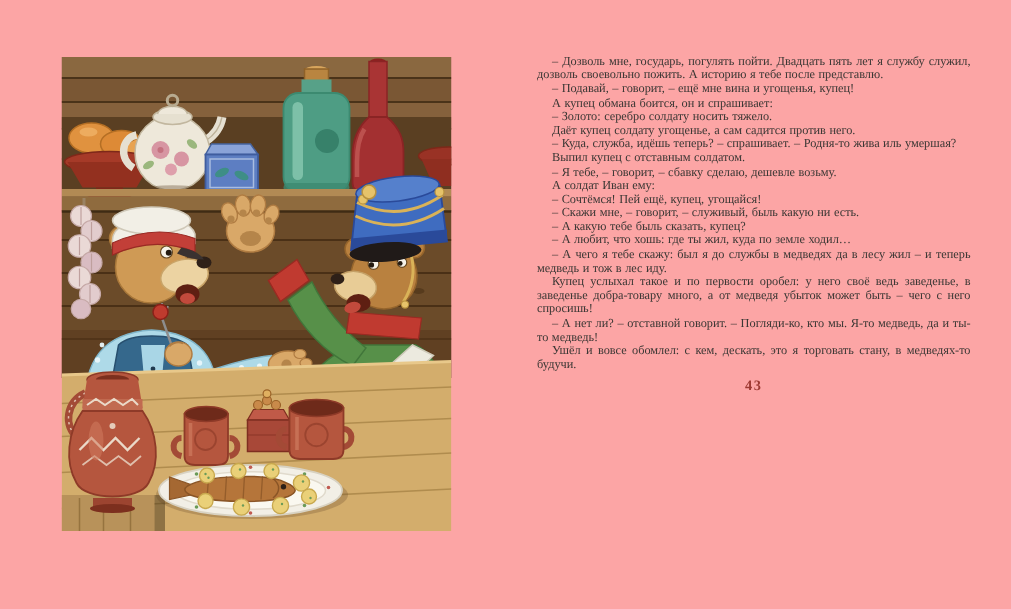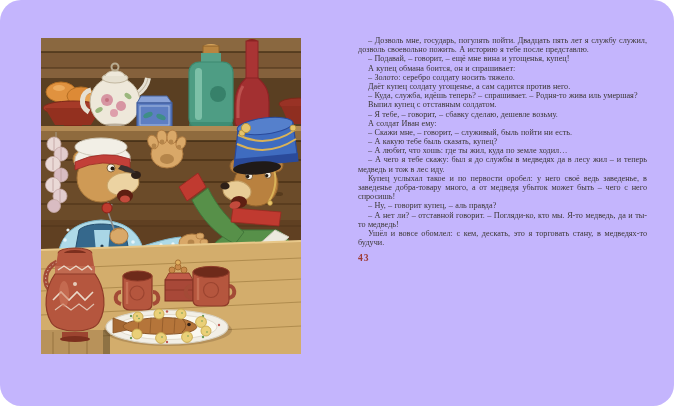--- a/index.html
+++ b/index.html
@@ -1,20 +1,20 @@
 <!DOCTYPE html>
 <html lang="ru"><head>
 <meta charset="utf-8">
 <style>
   html,body{margin:0;padding:0;}
   body{
     width:674px;height:406px;background:#ffffff;position:relative;overflow:hidden;
     font-family:"Liberation Serif", serif;
   }
-  .spread{position:absolute;inset:0;background:#c4b5fd;border-radius:21px;}
+  .spread{position:absolute;inset:0;background:#fca5a5;}
 
   
   figure.illustration{
     position:absolute;left:41px;top:38px;width:260px;height:316px;margin:0;
     overflow:hidden;
   }
   figure.illustration svg{display:block;width:260px;height:316px;}
 
   
   .text-page{
@@ -26,20 +26,21 @@
     font-size:8.2px;
     line-height:9.19px;
     text-align:justify;
     text-indent:10px;
     letter-spacing:0px;
     word-spacing:0.3px;
     hyphens:auto;
   }
   .page-number{
     margin-top:5px;
+    text-align:center;
     font-size:9.6px;
     font-weight:bold;
     letter-spacing:1px;
     color:#9e3a33;
     font-family:"Liberation Serif", serif;
   }
 </style>
 </head>
 <body>
 
@@ -370,25 +371,25 @@
     <div class="text-column">
         <p>– Дозволь мне, государь, погулять пойти. Двадцать пять лет я службу служил, дозволь своевольно пожить. А историю я тебе после представлю.</p>
         <p>– Подавай, – говорит, – ещё мне вина и угощенья, купец!</p>
         <p>А купец обмана боится, он и спрашивает:</p>
         <p>– Золото: серебро солдату носить тяжело.</p>
         <p>Даёт купец солдату угощенье, а сам садится против него.</p>
         <p>– Куда, служба, идёшь теперь? – спрашивает. – Родня-то жива иль умершая?</p>
         <p>Выпил купец с отставным солдатом.</p>
         <p>– Я тебе, – говорит, – сбавку сделаю, дешевле возьму.</p>
         <p>А солдат Иван ему:</p>
-        <p>– Скажи мне, – говорит, – служивый, быль пойти ни есть.</p>
+        <p>– Сочтёмся! Пей ещё, купец, угощайся!</p>
+        <p>– Скажи мне, – говорит, – служивый, быль какую ни есть.</p>
         <p>– А какую тебе быль сказать, купец?</p>
         <p>– А любит, что хошь: где ты жил, куда по земле ходил…</p>
         <p>– А чего я тебе скажу: был я до службы в медведях да в лесу жил – и теперь медведь и тож в лес иду.</p>
         <p>Купец услыхал такое и по первости оробел: у него своё ведь заведенье, в заведенье добра-товару много, а от медведя убыток может быть – чего с него спросишь!</p>
-        <p>– Ну, – говорит купец, – аль правда?</p>
         <p>– А нет ли? – отставной говорит. – Погляди-ко, кто мы. Я-то медведь, да и ты-то медведь!</p>
         <p>Ушёл и вовсе обомлел: с кем, дескать, это я торговать стану, в медведях-то будучи.</p>
       </div>
     <div class="page-number">43</div>
   </div>
 
 </div>
 
 </body></html>

